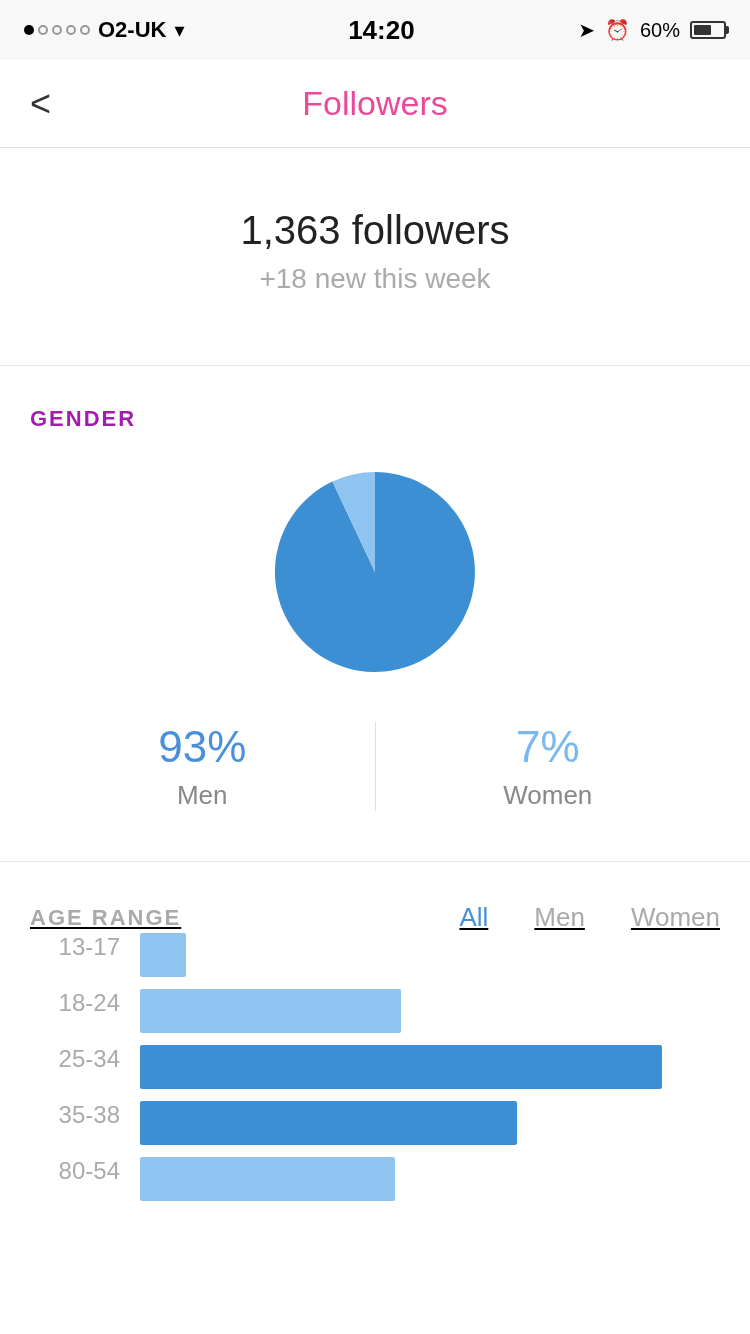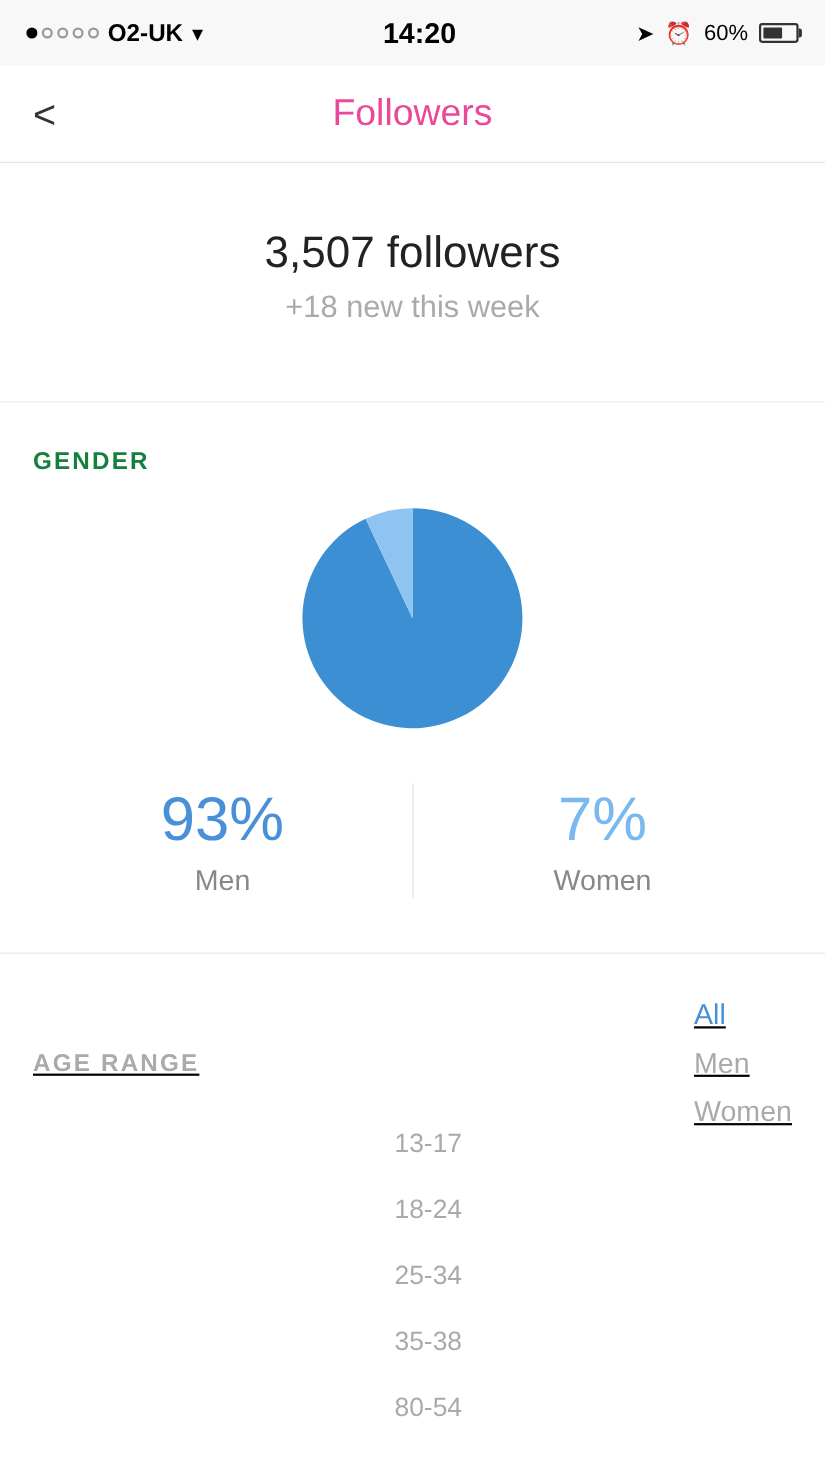--- a/index.html
+++ b/index.html
@@ -125,24 +125,24 @@
     }
 
     
     .gender-section {
       background: #fff;
       padding: 40px 30px 50px;
     }
     .section-label {
       font-size: 22px;
       font-weight: 700;
-      color: #15803d;
+      color: #a21caf;
       letter-spacing: 2px;
       text-transform: uppercase;
-      margin-bottom: 20px;
+      margin-bottom: 30px;
     }
     .pie-container {
       display: flex;
       justify-content: center;
       margin-bottom: 40px;
     }
     .pie-chart {
       width: 220px;
       height: 220px;
     }
@@ -152,21 +152,21 @@
     }
     .gender-stat {
       flex: 1;
       display: flex;
       flex-direction: column;
       align-items: center;
       gap: 8px;
     }
     .gender-stat.men { border-right: 1px solid #e0e0e0; }
     .gender-pct {
-      font-size: 56px;
+      font-size: 44px;
       font-weight: 400;
     }
     .gender-pct.men-pct { color: #4a90d9; }
     .gender-pct.women-pct { color: #7ab8f0; }
     .gender-name {
       font-size: 26px;
       color: #888;
     }
 
     
@@ -183,41 +183,39 @@
     .age-label {
       font-size: 22px;
       font-weight: 700;
       color: #aaa;
       letter-spacing: 2px;
       text-transform: uppercase;
       flex: 1;
     }
     .age-filter-group {
       display: flex;
-      gap: 13px;
-      flex-direction: column;
+      gap: 46px;
     }
     .age-filter-btn {
       font-size: 26px;
       cursor: pointer;
     }
     .age-filter-btn.active { color: #4a90d9; }
     .age-filter-btn.inactive { color: #aaa; }
 
     
     .bar-chart {
       display: flex;
       flex-direction: column;
       gap: 12px;
     }
     .bar-row {
       display: flex;
-      align-items: center;
+      align-items: flex-start;
       gap: 20px;
-      flex-direction: column;
     }
     .bar-label {
       font-size: 24px;
       color: #aaa;
       width: 90px;
       text-align: right;
       flex-shrink: 0;
     }
     .bar-track {
       flex: 1;
@@ -259,21 +257,21 @@
     </div>
   </div>
 </div>
 
 <div class="nav-bar">
   <div class="back-btn">&lt;</div>
   <div class="nav-title">Followers</div>
 </div>
 
 <div class="follower-section">
-  <div class="follower-count">3,507 followers</div>
+  <div class="follower-count">1,363 followers</div>
   <div class="follower-new">+18 new this week</div>
 </div>
 
 <div class="divider"></div>
 
 <div class="gender-section">
   <div class="section-label">GENDER</div>
 
   <div class="pie-container">
     <svg class="pie-chart" viewBox="0 0 220 220">

